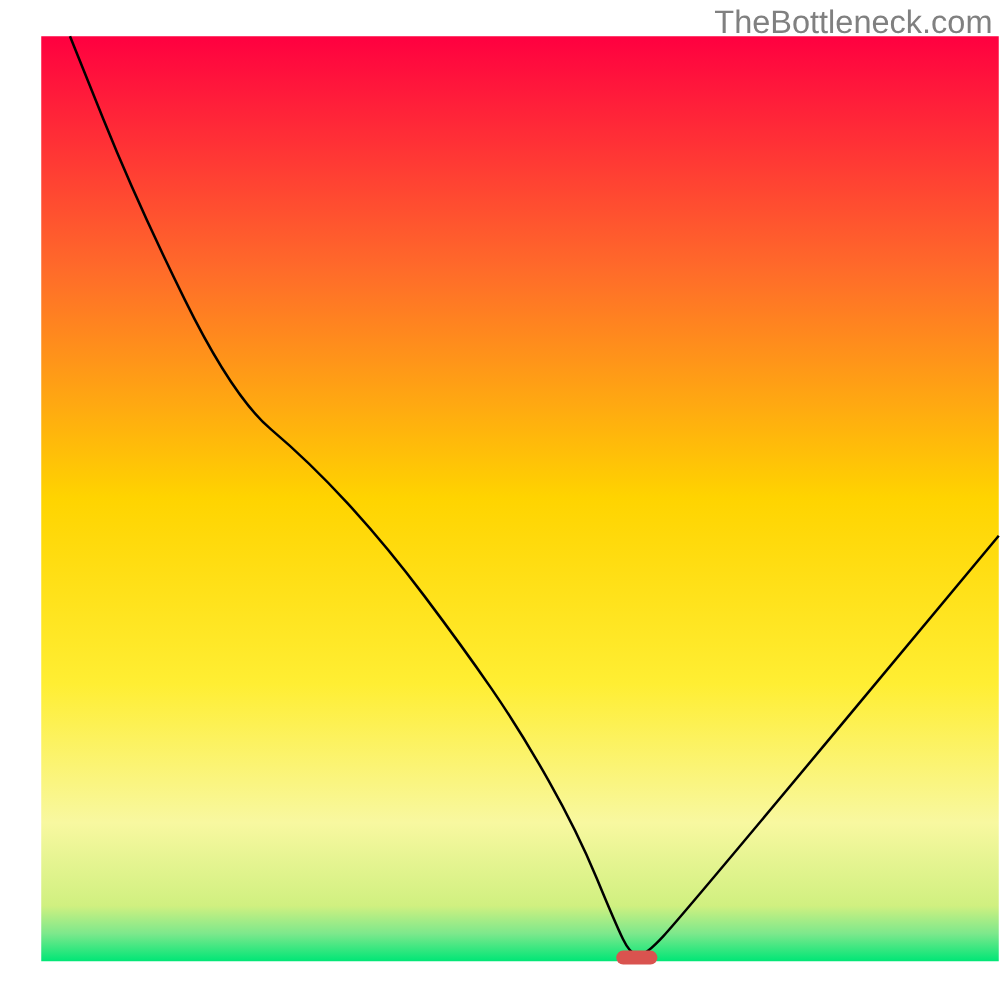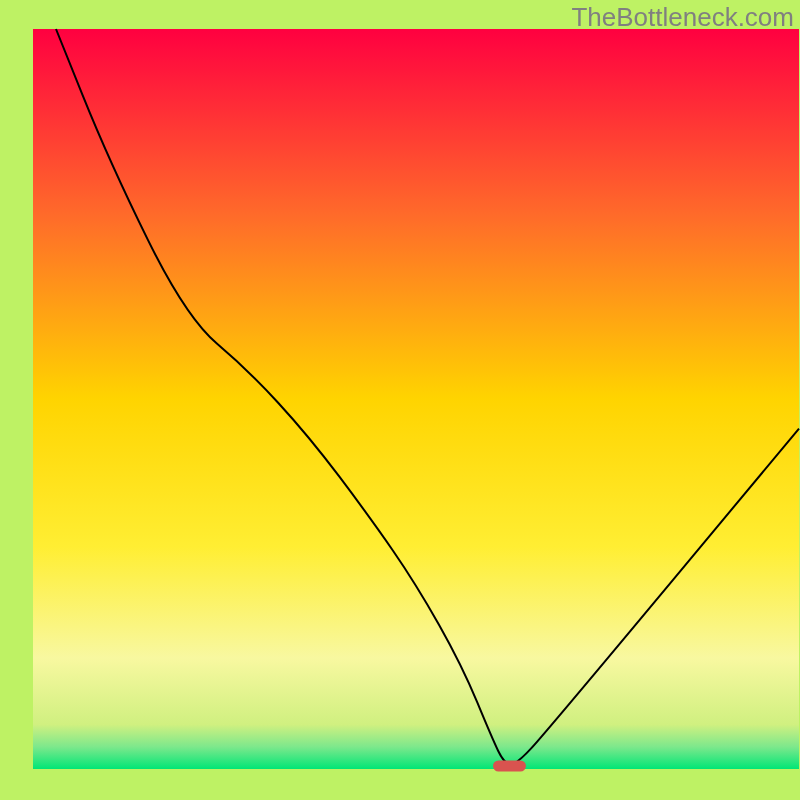--- a/index.html
+++ b/index.html
@@ -7,21 +7,21 @@
     padding: 0;
     width: 800px;
     height: 800px;
     background: #000;
     overflow: hidden;
   }
   .chart-container {
     position: relative;
     width: 800px;
     height: 800px;
-    background: #bef264;
+    background: #ffffff;
   }
   .watermark {
     position: absolute;
     top: 2px;
     right: 6px;
     color: #808080;
     font-family: Arial, Helvetica, sans-serif;
     font-size: 26px;
     font-weight: 500;
     z-index: 10;

